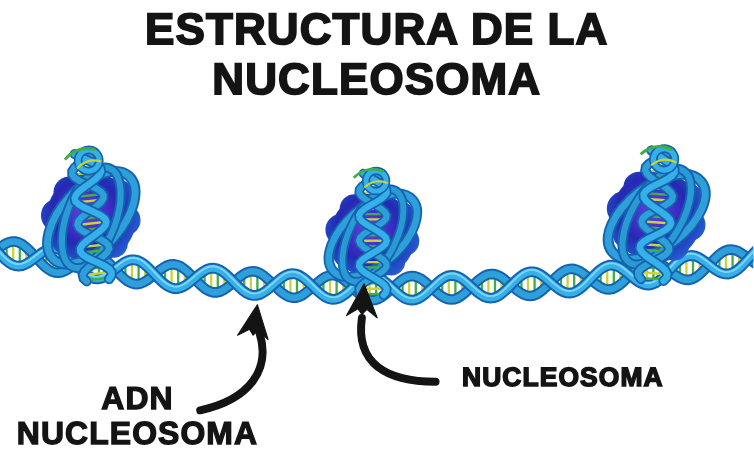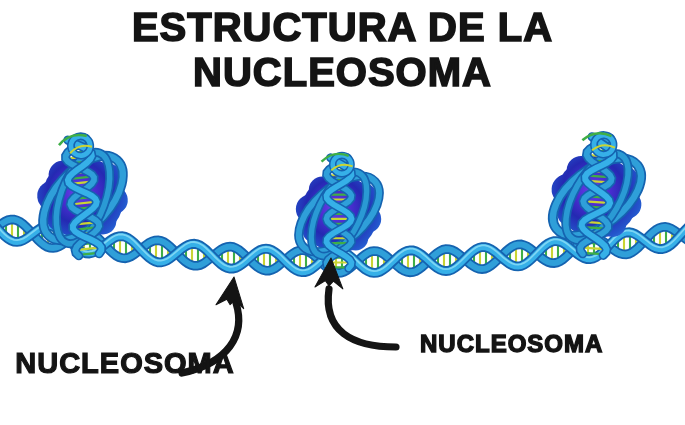--- a/index.html
+++ b/index.html
@@ -267,17 +267,18 @@
       <polygon points="0,0 14,30 4,23 0,28 -4,23 -14,30" transform="translate(331,258) rotate(4)"></polygon>
     </g>
   </svg>
 
   <div class="title hand">
     <div>ESTRUCTURA DE LA</div>
     <div>NUCLEOSOMA</div>
   </div>
 
   <div class="label-spacer hand">
+    <div>ADN</div>
     <div>NUCLEOSOMA</div>
   </div>
 
   <div class="label-nucleosome hand">NUCLEOSOMA</div>
 </div>
 
 </body></html>

